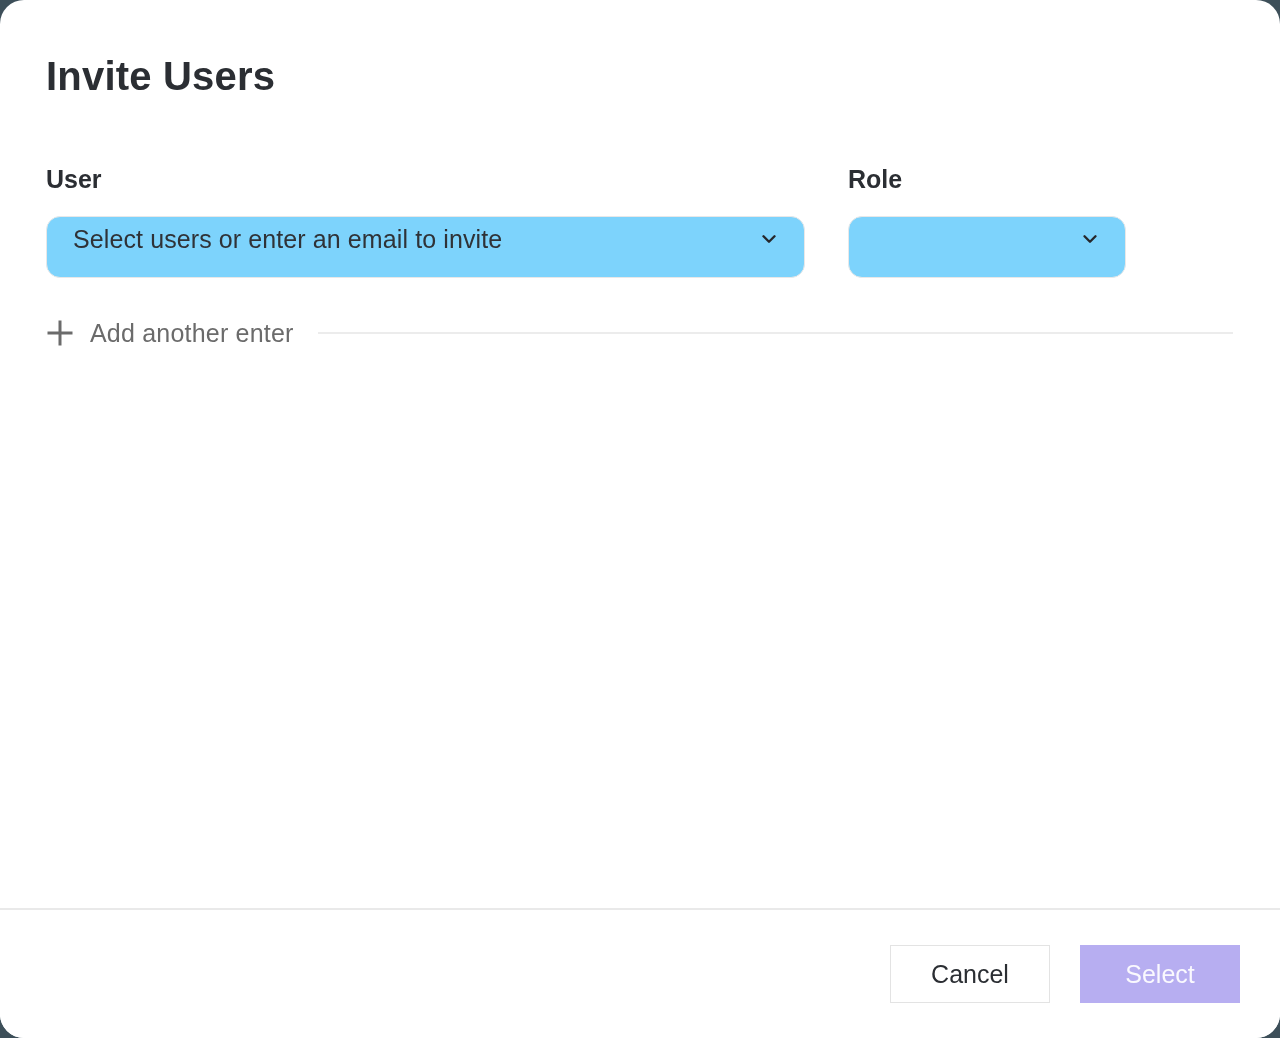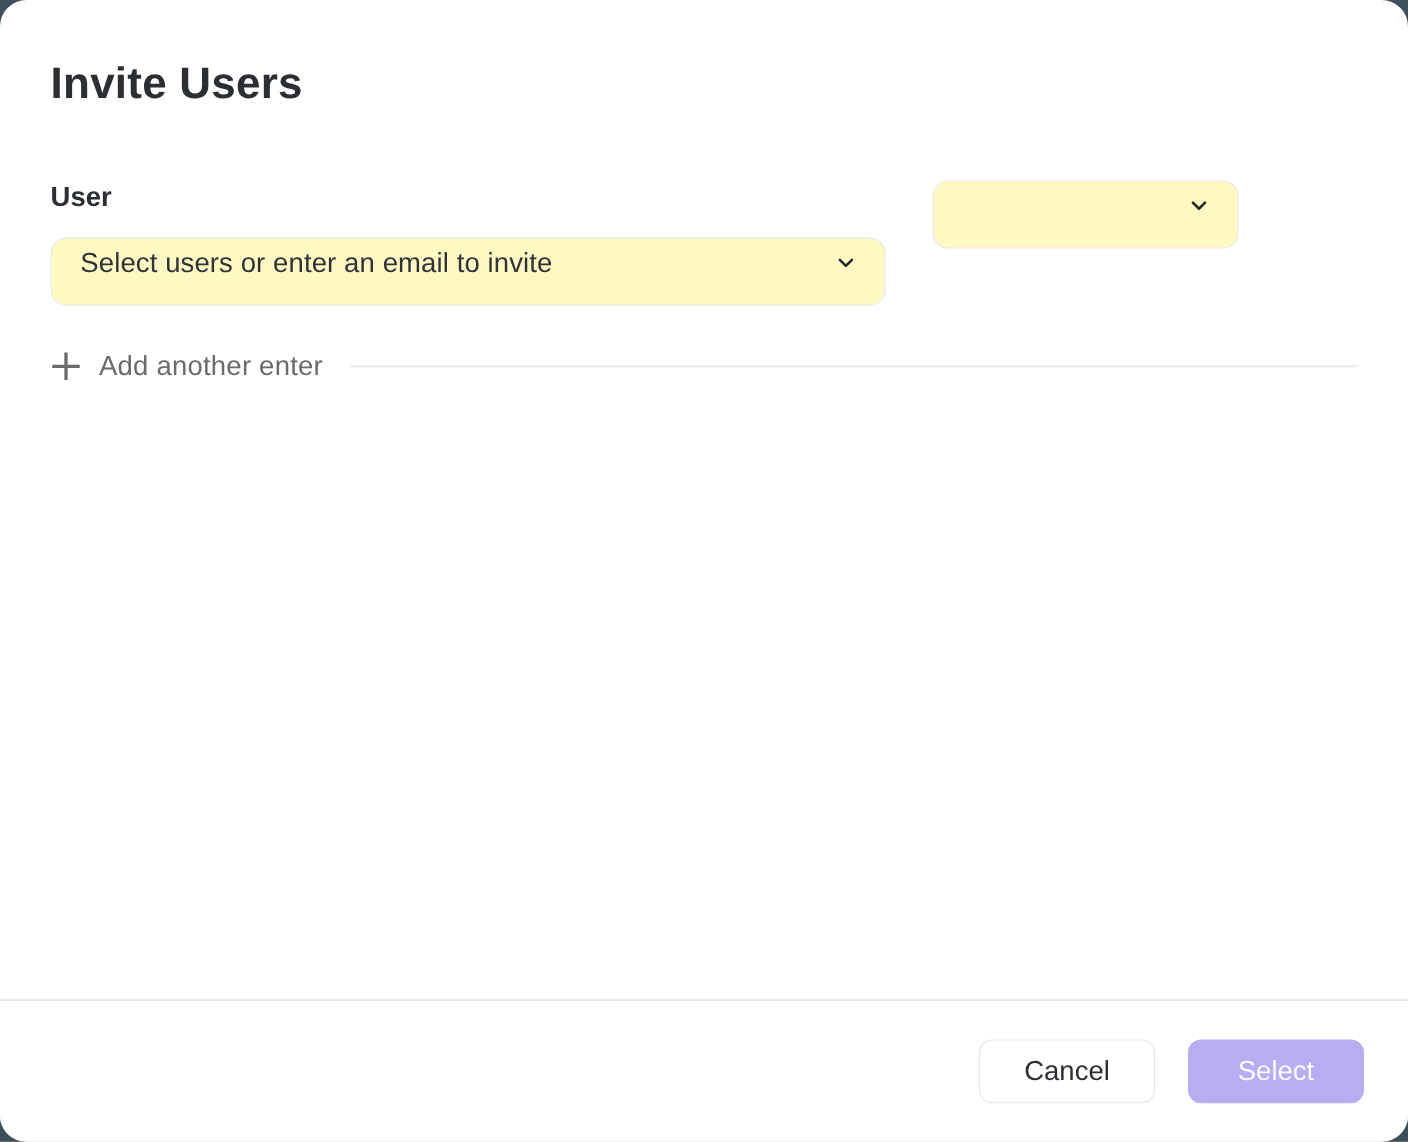--- a/index.html
+++ b/index.html
@@ -42,21 +42,21 @@
     display: block;
     font-size: 25px;
     font-weight: 700;
     color: #2B2E33;
     line-height: 30px;
     margin-bottom: 22px;
   }
   .select-box {
     height: 62px;
     width: 100%;
-    background: #fef9c3;
+    background: #7dd3fc;
     border: 1.5px solid #E8E8E8;
     border-radius: 14px;
     display: flex;
     align-items: center;
     padding: 0 24px 16px 26px;
     cursor: pointer;
   }
   .select-text {
     flex: 1;
     font-size: 25px;
@@ -93,21 +93,21 @@
     display: flex;
     align-items: center;
     justify-content: flex-end;
     gap: 30px;
     padding-right: 40px;
     background: #FFFFFF;
   }
   .btn {
     width: 160px;
     height: 58px;
-    border-radius: 12px;
+    border-radius: 0;
     font-family: "Liberation Sans", sans-serif;
     font-size: 25px;
     display: flex;
     align-items: center;
     justify-content: center;
     cursor: pointer;
     border: none;
   }
   .btn-cancel {
     background: #FFFFFF;
@@ -135,20 +135,21 @@
           <span class="select-text">Select users or enter an email to invite</span>
           <span class="chevron">
             <svg width="22" height="22" viewBox="0 0 24 24" fill="none" stroke="#26282C" stroke-width="2.6" stroke-linecap="round" stroke-linejoin="round">
                 <polyline points="6 9 12 15 18 9"></polyline>
               </svg>
           </span>
         </div>
       </div>
 
       <div class="field-group role">
+        <span class="field-label">Role</span>
         <div class="select-box">
           <span class="select-text"></span>
           <span class="chevron">
             <svg width="22" height="22" viewBox="0 0 24 24" fill="none" stroke="#26282C" stroke-width="2.6" stroke-linecap="round" stroke-linejoin="round">
                 <polyline points="6 9 12 15 18 9"></polyline>
               </svg>
           </span>
         </div>
       </div>
 

